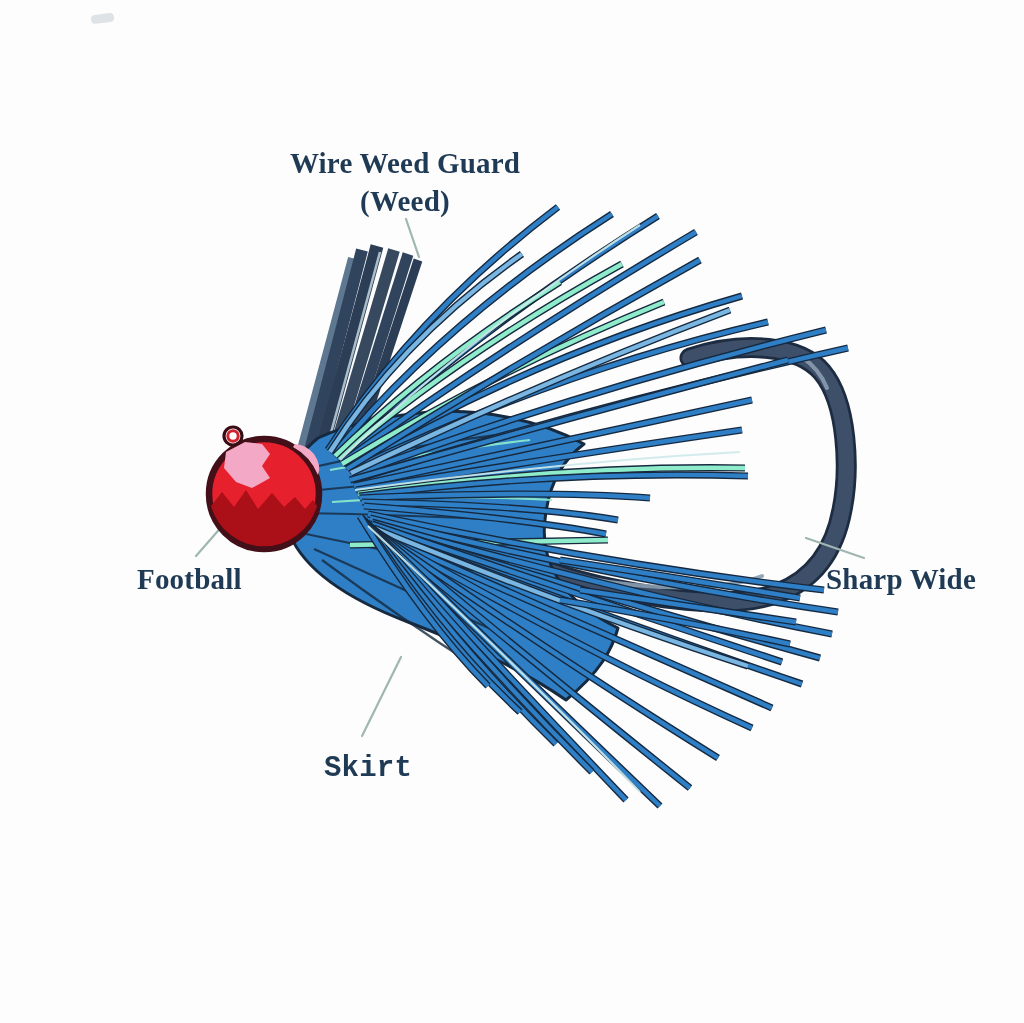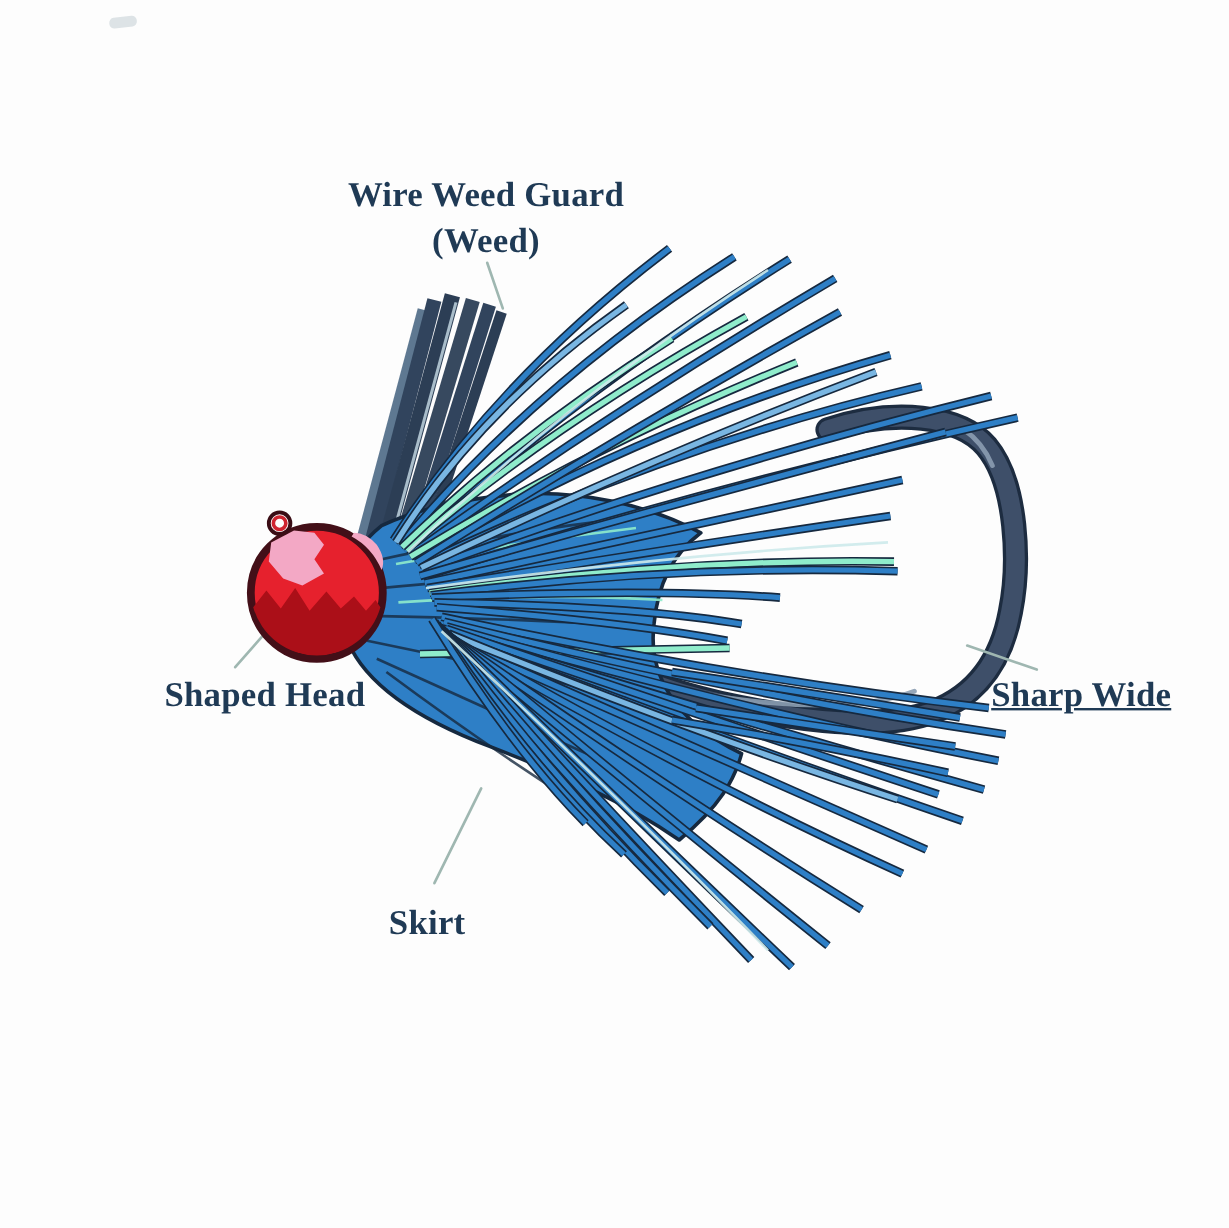--- a/index.html
+++ b/index.html
@@ -152,24 +152,24 @@
         <path d="M 806,538 L 864,558" fill="none" stroke="#9fb7b1" stroke-width="2.2" stroke-linecap="round" stroke-linejoin="round"></path>
       </g>
   </svg>
 
   <div class="label center" style="left: 405px; top: 144px; color: rgb(31, 58, 85);">
     <div>Wire Weed Guard</div>
     <div>(Weed)</div>
   </div>
 
   <div class="label" style="left: 137px; top: 560px; color: rgb(31, 58, 85);">
-    <div>Shaped Head</div>
+    <div>Football</div>
   </div>
 
-  <div class="label" style="left: 826px; top: 560px; color: rgb(31, 58, 85); text-decoration: underline;">
+  <div class="label" style="left: 826px; top: 560px; color: rgb(31, 58, 85);">
     <div>Sharp Wide</div>
   </div>
 
-  <div class="label" style="left: 324px; top: 750px; color: rgb(31, 58, 85);">
+  <div class="label" style="left: 324px; top: 750px; color: rgb(31, 58, 85); font-family: Liberation Mono, monospace;">
     <div>Skirt</div>
   </div>
 
 </div>
 
 </body></html>

